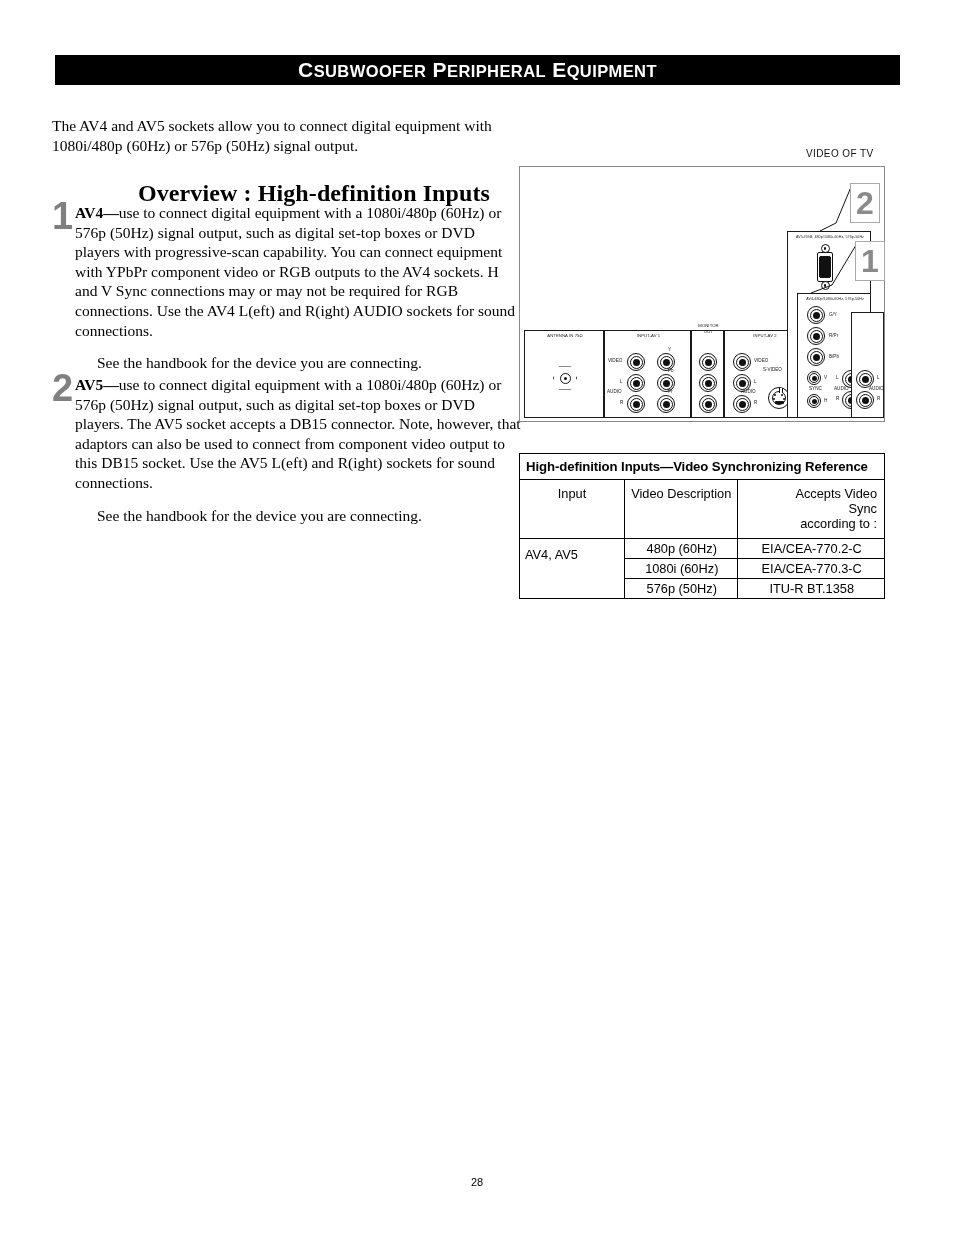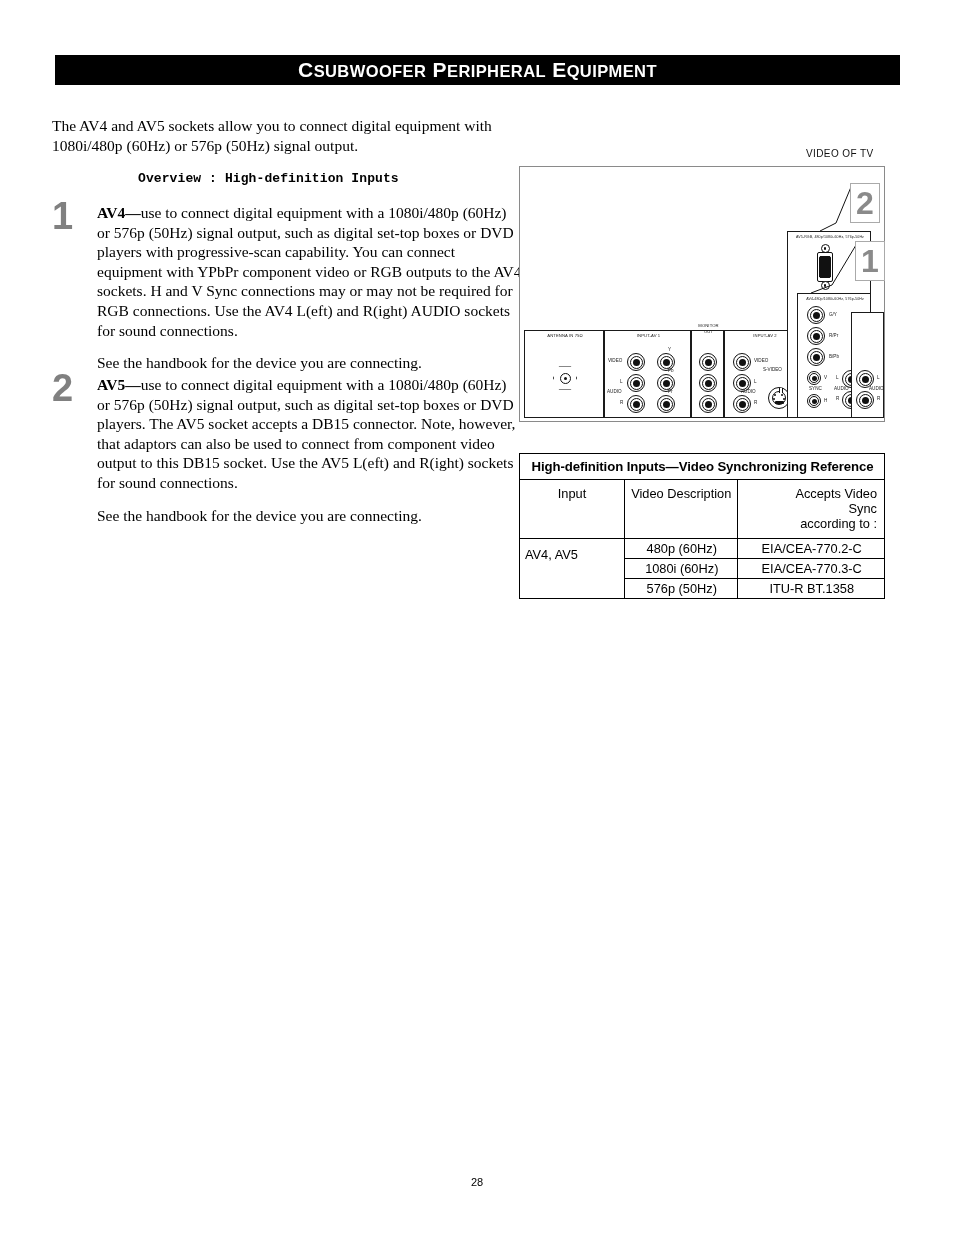--- a/index.html
+++ b/index.html
@@ -48,23 +48,23 @@
     width: 470px;
     font-size: 15.5px;
     line-height: 20px;
   }
 
   
   .overview-heading {
     position: absolute;
     left: 138px;
     top: 160px;
-    font-family: Liberation Mono, monospace;
+    font-family: Liberation Serif, serif;
     font-weight: bold;
-    font-size: 13px;
+    font-size: 24px;
     letter-spacing: 0.1px;
   }
 
   .step {
     position: absolute;
     width: 470px;
   }
   .step-1 { left: 52px; top: 203px; }
   .step-2 { left: 52px; top: 375px; }
 
@@ -73,21 +73,21 @@
     left: 0;
     top: -6px;
     width: 40px;
     font-family: "Liberation Sans", sans-serif;
     font-weight: bold;
     font-size: 38px;
     color: #808080;
     line-height: 1;
   }
   .step-body {
-    margin-left: 45px;
+    margin-left: 23px;
     font-size: 15.5px;
     line-height: 19.6px;
     text-align: left;
   }
   .step-body b { font-weight: bold; }
   .step-note {
     margin-left: 45px;
     margin-top: 13px;
     font-size: 15.5px;
     line-height: 19.6px;
@@ -328,21 +328,21 @@
     color: #000;
   }
   .hd-table td, .hd-table th {
     border: 1px solid #000;
     padding: 0;
     vertical-align: top;
   }
   .hd-table .tbl-title {
     font-weight: bold;
     font-size: 13.2px;
-    text-align: center;
+    text-align: left;
     padding: 5px 5px 5px 6px;
     letter-spacing: -0.1px;
     white-space: nowrap;
     margin-top: 32px;
   }
   .hd-table .col-head {
     text-align: center;
     font-weight: normal;
     padding: 6px 5px 7px 5px;
     font-size: 12.8px;

